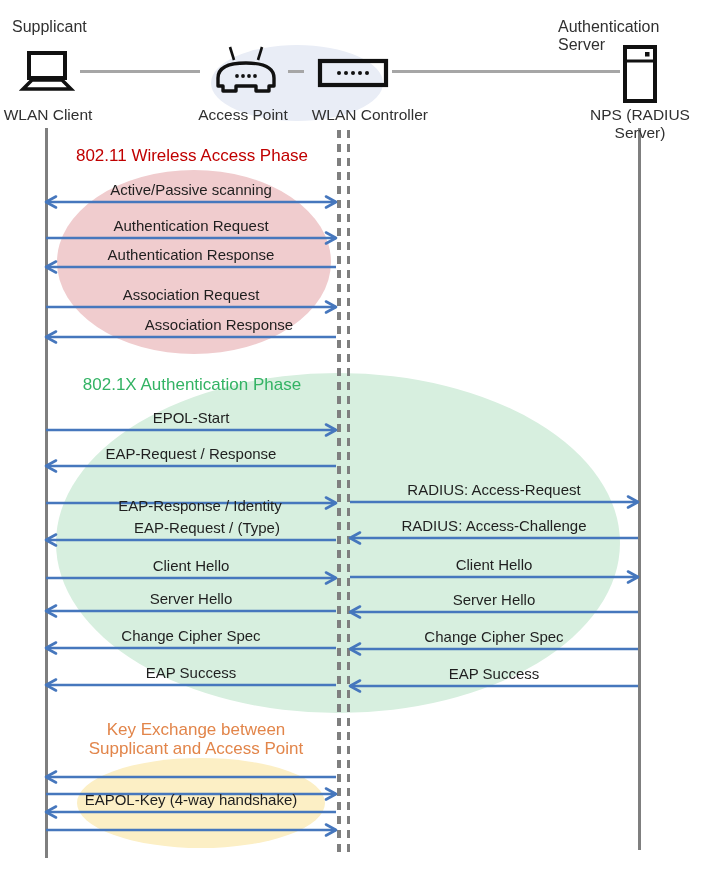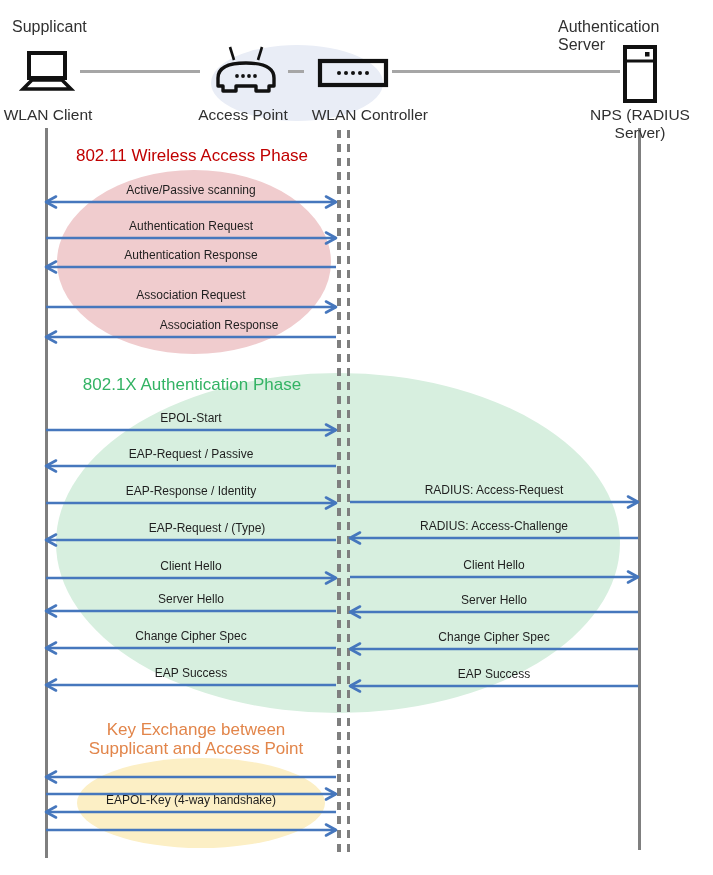--- a/index.html
+++ b/index.html
@@ -58,21 +58,21 @@
     position:absolute;font-size:17px;text-align:center;z-index:4;
     white-space:pre-line;line-height:19px;
   }
   #phase-title-0{left:46px;width:292px;top:146px;}
   #phase-title-1{left:46px;width:292px;top:375px;}
   #phase-title-2{left:46px;width:300px;top:720px;}
 
   #arrow-layer{position:absolute;left:0;top:0;z-index:3;pointer-events:none;}
 
   .msg-label{
-    position:absolute;height:18px;line-height:18px;font-size:12px;color:#1f1f1f;
+    position:absolute;height:18px;line-height:18px;font-size:15px;color:#1f1f1f;
     text-align:center;z-index:4;white-space:nowrap;
   }
   .msg-label.left{left:46px;width:290px;}
   .msg-label.right{left:350px;width:288px;}
 </style>
 </head>
 <body>
 
 <div class="canvas">
 
@@ -182,22 +182,22 @@
       <line x1="46" x2="336" y1="830" y2="830" stroke="#4677BD" stroke-width="2.4"></line>
       <polyline points="326,824.5 336,830 326,835.5" fill="none" stroke="#4677BD" stroke-width="2.6" stroke-linecap="round" stroke-linejoin="round"></polyline>
     </svg>
 
 <div class="msg-label left" style="top: 181px;">Active/Passive scanning</div>
     <div class="msg-label left" style="top: 217px;">Authentication Request</div>
     <div class="msg-label left" style="top: 246px; text-align: center;">Authentication Response</div>
     <div class="msg-label left" style="top: 286px;">Association Request</div>
     <div class="msg-label left" style="top: 316px; margin-left: 28px;">Association Response</div>
     <div class="msg-label left" style="top: 409px;">EPOL-Start</div>
-    <div class="msg-label left" style="top: 445px;">EAP-Request / Passive</div>
-    <div class="msg-label left" style="top: 482px;">EAP-Response / Identity</div>
+    <div class="msg-label left" style="top: 445px;">EAP-Request / Response</div>
+    <div class="msg-label left" style="top: 497px; padding-left: 9px;">EAP-Response / Identity</div>
     <div class="msg-label right" style="top: 481px;">RADIUS: Access-Request</div>
     <div class="msg-label left" style="top: 519px; margin-left: 16px;">EAP-Request / (Type)</div>
     <div class="msg-label right" style="top: 517px;">RADIUS: Access-Challenge</div>
     <div class="msg-label left" style="top: 557px;">Client Hello</div>
     <div class="msg-label right" style="top: 556px;">Client Hello</div>
     <div class="msg-label left" style="top: 590px;">Server Hello</div>
     <div class="msg-label right" style="top: 591px;">Server Hello</div>
     <div class="msg-label left" style="top: 627px;">Change Cipher Spec</div>
     <div class="msg-label right" style="top: 628px;">Change Cipher Spec</div>
     <div class="msg-label left" style="top: 664px;">EAP Success</div>

